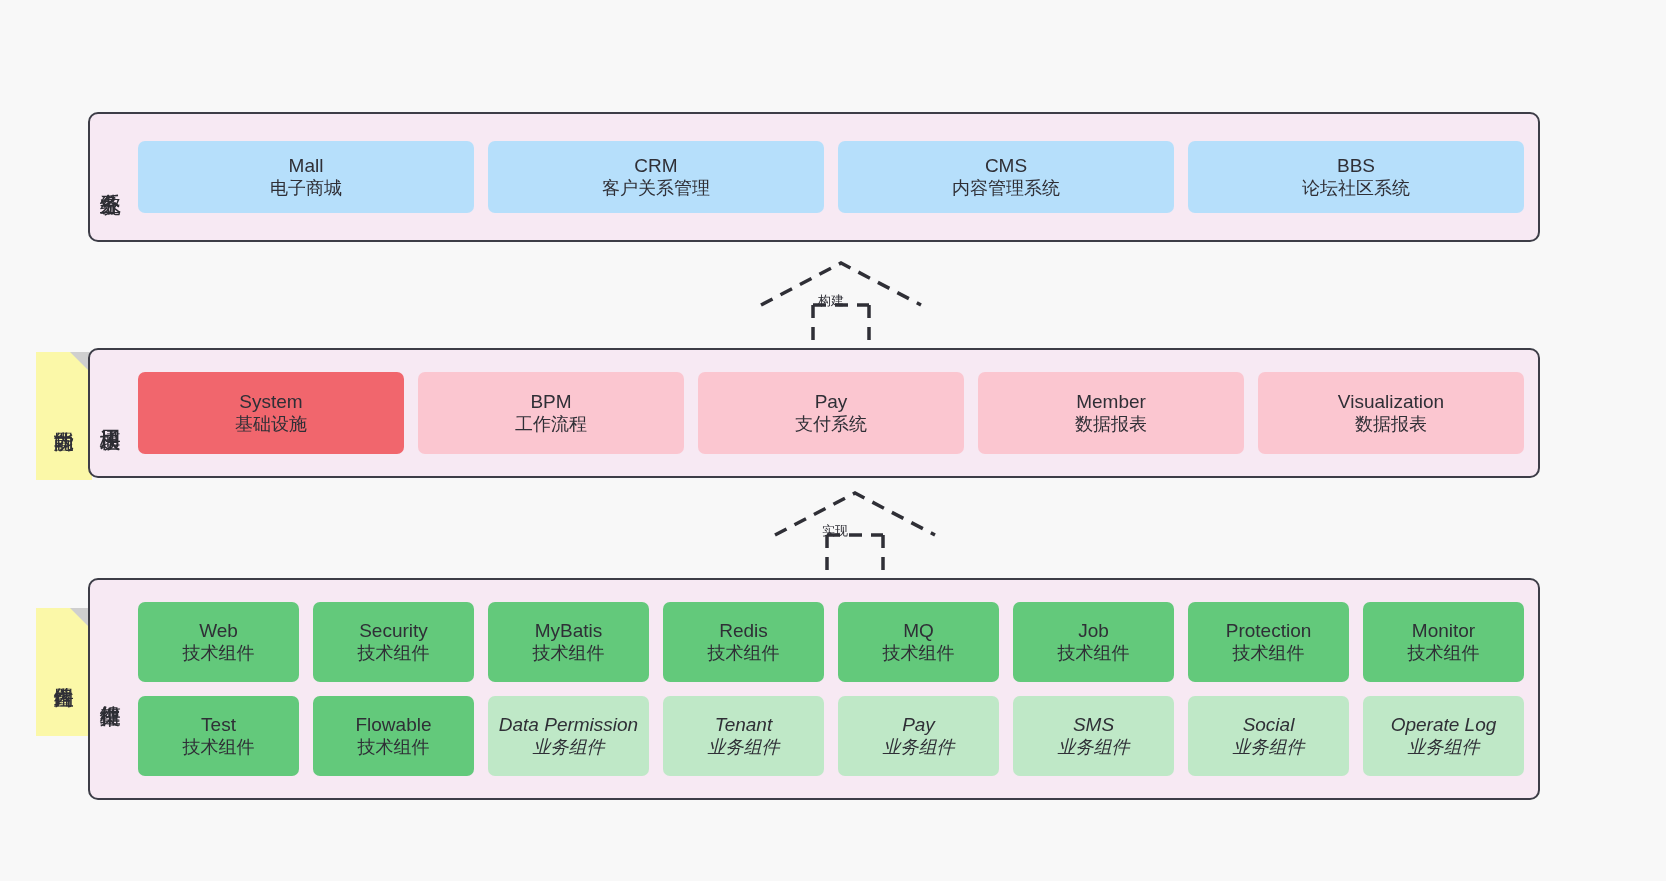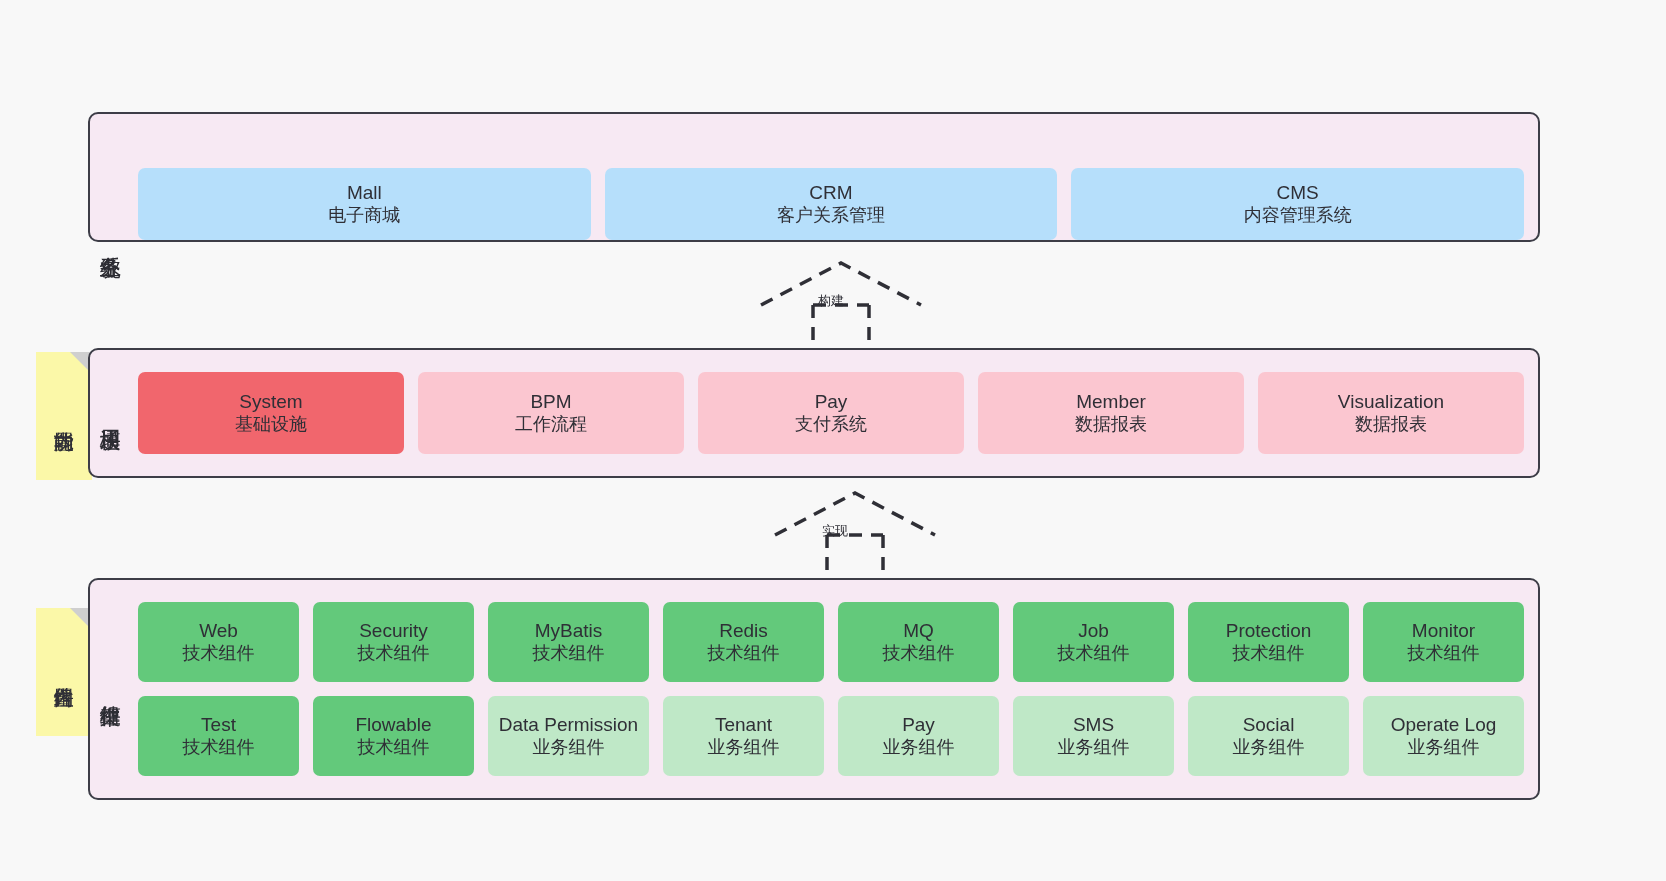--- a/index.html
+++ b/index.html
@@ -79,24 +79,24 @@
     padding: 4px 2px;
     user-select: none;
   }
   .card .t1 { font-size: 19px; color: #2f2f36; }
   .card .t2 { font-size: 18px; color: #2f2f36; }
 
   .c-blue        { background: #b6dffb; }
   .c-red         { background: #f1666d; }
   .c-pink        { background: #fbc6d0; }
   .c-green       { background: #63c97b; }
-  .c-lightgreen  { background: #bfe8c7; }
-
-  
-  #band-business { left: 88px;  top: 112px; width: 1452px; height: 130px; align-items: flex-end; }
+  .c-lightgreen  { background: #bfe8c7; font-style: italic; }
+
+  
+  #band-business { left: 88px;  top: 112px; width: 1452px; height: 130px; }
   #band-common   { left: 88px;  top: 348px; width: 1452px; height: 130px; }
   #band-framework{ left: 88px;  top: 578px; width: 1452px; height: 222px; }
 
   #band-business .card  { height: 72px; }
   #band-common   .card  { height: 82px; }
   #band-framework .card { height: 80px; }
 
   
   .sticky {
     position: absolute;
@@ -158,20 +158,24 @@
           <div class="t2">电子商城</div>
         </div>
         <div class="card c-blue">
           <div class="t1">CRM</div>
           <div class="t2">客户关系管理</div>
         </div>
         <div class="card c-blue">
           <div class="t1">CMS</div>
           <div class="t2">内容管理系统</div>
         </div>
+        <div class="card c-blue">
+          <div class="t1">BBS</div>
+          <div class="t2">论坛社区系统</div>
+        </div>
       </div>
     </div>
   </div>
 
   <div class="arrow-wrap" id="arrow-build">
     <svg width="170" height="90" viewBox="0 0 170 90" xmlns="http://www.w3.org/2000/svg">
       <g fill="none" stroke="#2f2f36" stroke-width="3.5" stroke-dasharray="13 9">
         <path d="M 5 47 L 85 5 L 165 47" stroke-linecap="butt"></path>
         <path d="M 57 47 L 113 47"></path>
         <path d="M 57 47 L 57 88"></path>

